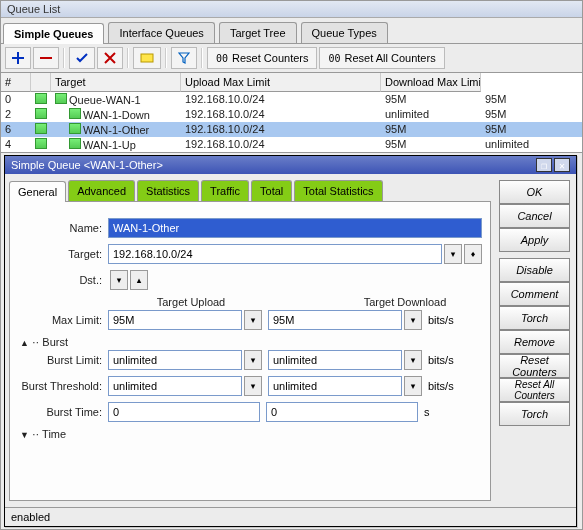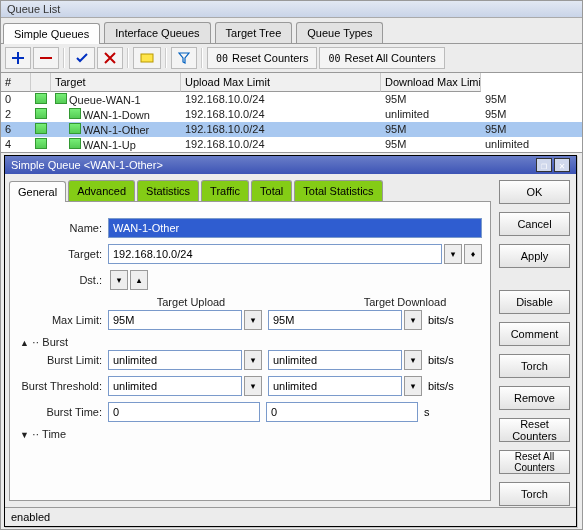--- a/index.html
+++ b/index.html
@@ -29,21 +29,21 @@
   .tab {
     padding: 4px 10px;
     border: 1px solid #999;
     border-bottom: none;
     background: #e2e2e2;
     margin-right: 2px;
     margin-left: 2px;
     border-radius: 3px 3px 0 0;
     cursor: default;
   }
-  .tab.active { background: #fdfdfd; position: relative; top: 1px; }
+  .tab.active { background: #fdfdfd; position: relative; top: 1px; font-weight: bold; }
   .toolbar {
     display: flex;
     align-items: center;
     padding: 3px 4px;
     gap: 2px;
     border-bottom: 1px solid #999;
     background: #ececec;
   }
   .tbtn {
     border: 1px solid #bbb;
@@ -184,21 +184,22 @@
     color: #222;
   }
   .hdrpair > div { width: 154px; text-align: center; }
   .pair .field { width: 134px; flex: 0 0 134px; }
   .unit { margin-left: 6px; width: 34px; }
   .btncol {
     width: 102px;
     padding: 6px 6px 0 0;
     display: flex;
     flex-direction: column;
-    gap: 8px;
+    gap: 0;
+    font-style: italic;
   }
   .dlgbtn {
     height: 24px;
     border: 1px solid #888;
     background: linear-gradient(#fefefe,#e3e3e3);
     display: flex;
     align-items: center;
     justify-content: center;
     text-align: center;
     font-size: 11px;

